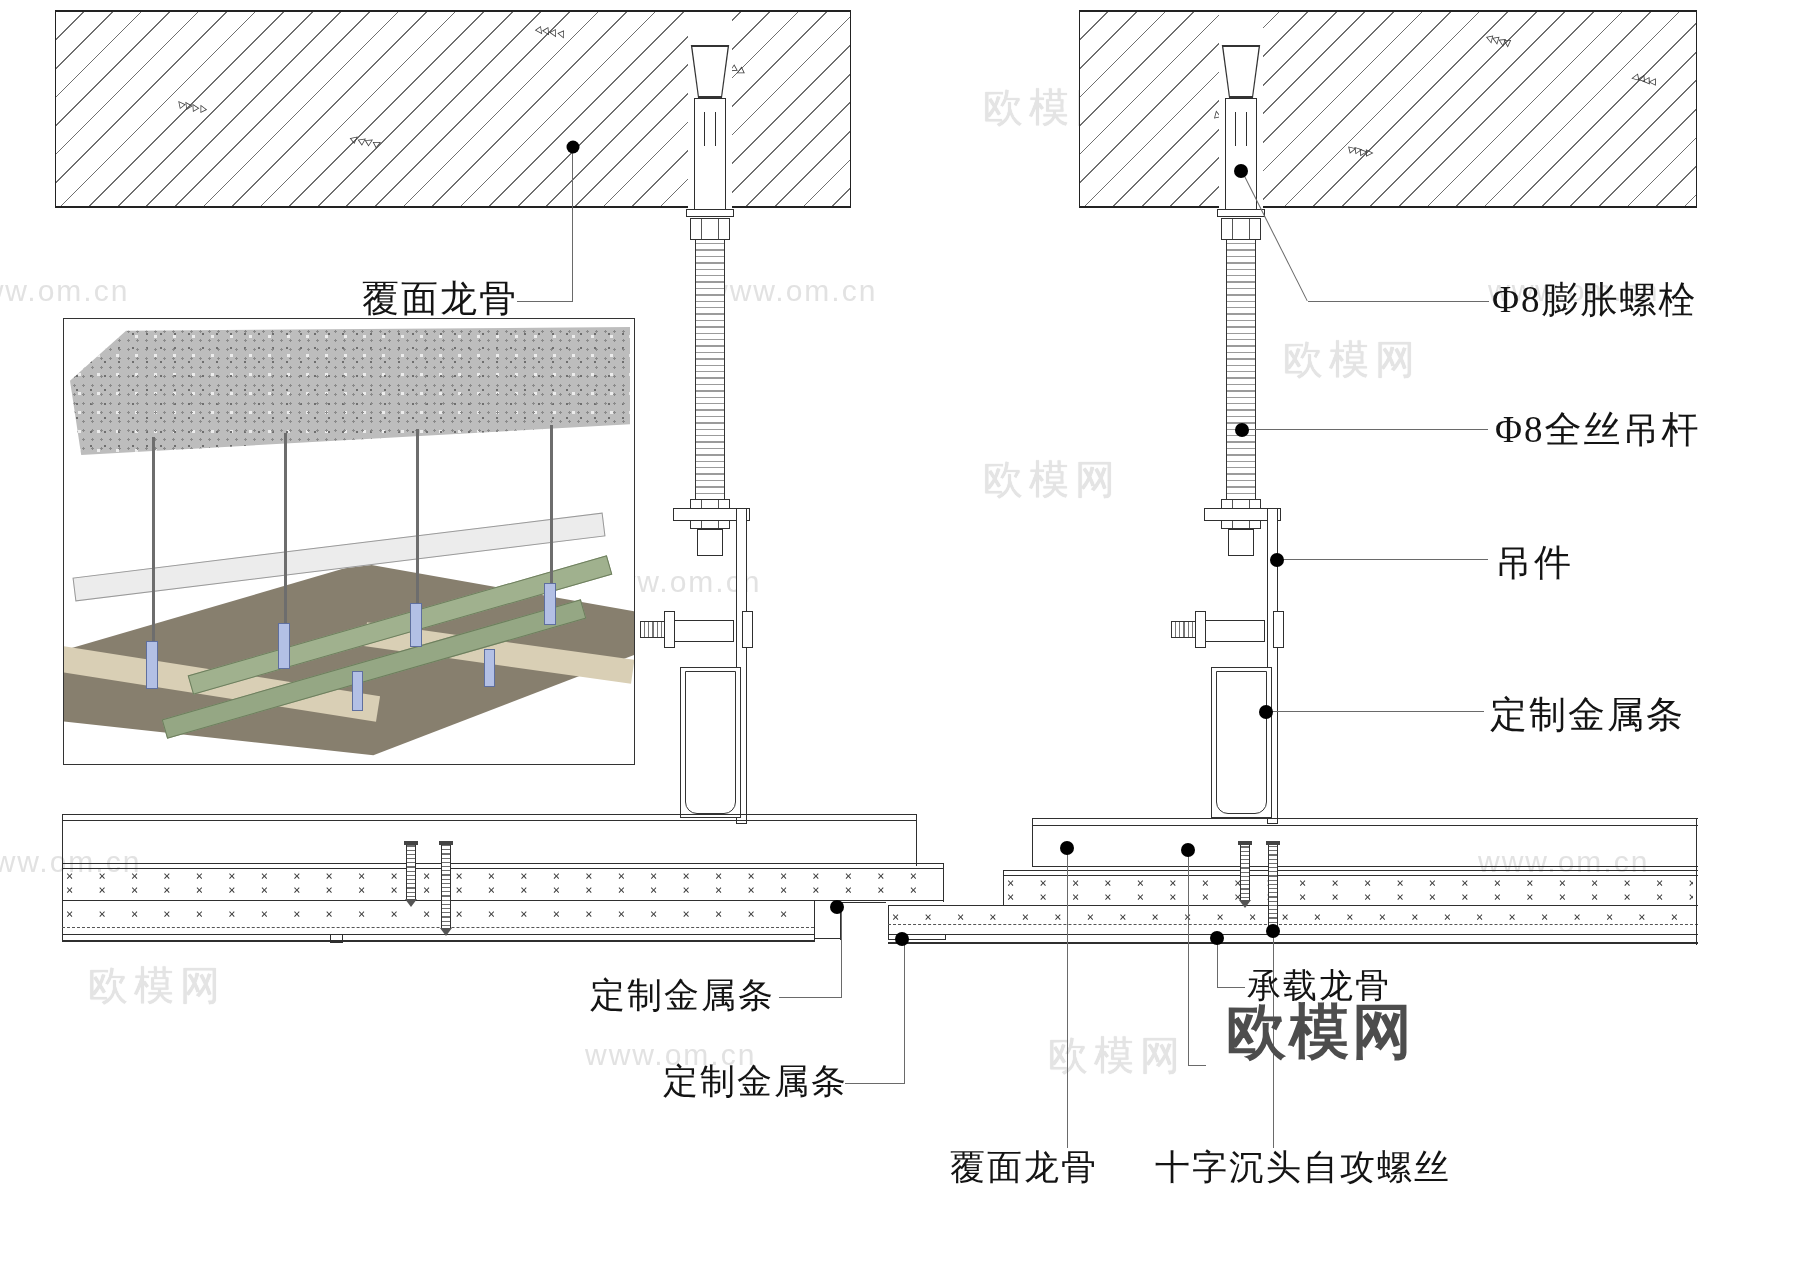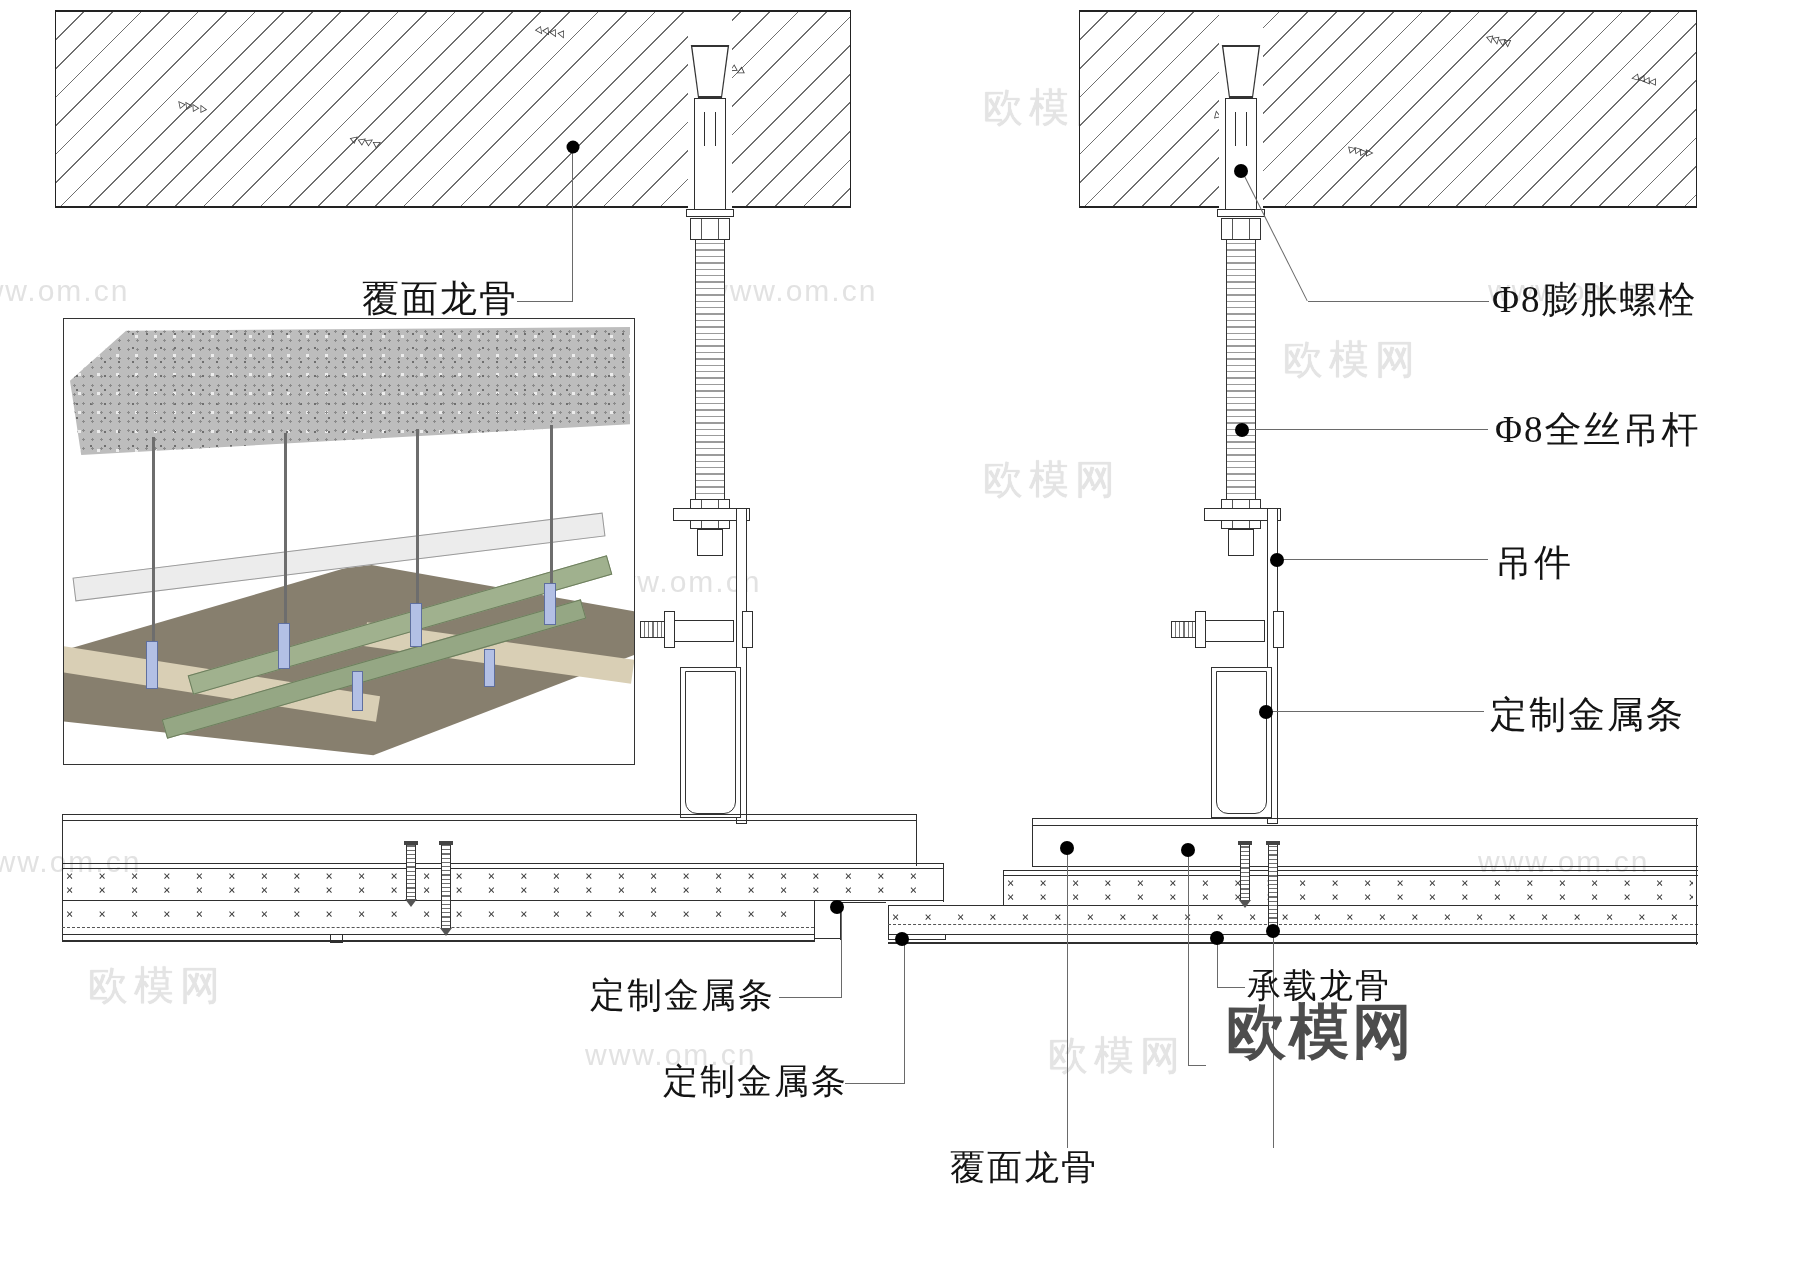--- a/index.html
+++ b/index.html
@@ -259,16 +259,17 @@
 
   <div class="lbl" style="left:362px;top:280px;font-size:37px;">覆面龙骨</div>
   <div class="lbl" style="left:1492px;top:281px;font-size:37px;">Φ8膨胀螺栓</div>
   <div class="lbl" style="left:1495px;top:411px;font-size:37px;">Φ8全丝吊杆</div>
   <div class="lbl" style="left:1495px;top:544px;font-size:37px;">吊件</div>
   <div class="lbl" style="left:1490px;top:696px;font-size:37px;">定制金属条</div>
   <div class="lbl" style="left:590px;top:978px;font-size:35px;">定制金属条</div>
   <div class="lbl" style="left:663px;top:1064px;font-size:35px;">定制金属条</div>
   <div class="lbl" style="left:1247px;top:968px;font-size:34px;">承载龙骨</div>
   <div class="lbl" style="left:950px;top:1150px;font-size:35px;">覆面龙骨</div>
+  <div class="lbl" style="left:1155px;top:1150px;font-size:35px;">十字沉头自攻螺丝</div>
 
   <div class="logo" style="left:1226px;top:992px;font-size:60px;">欧模网</div>
 
 </div>
 
 </body></html>

